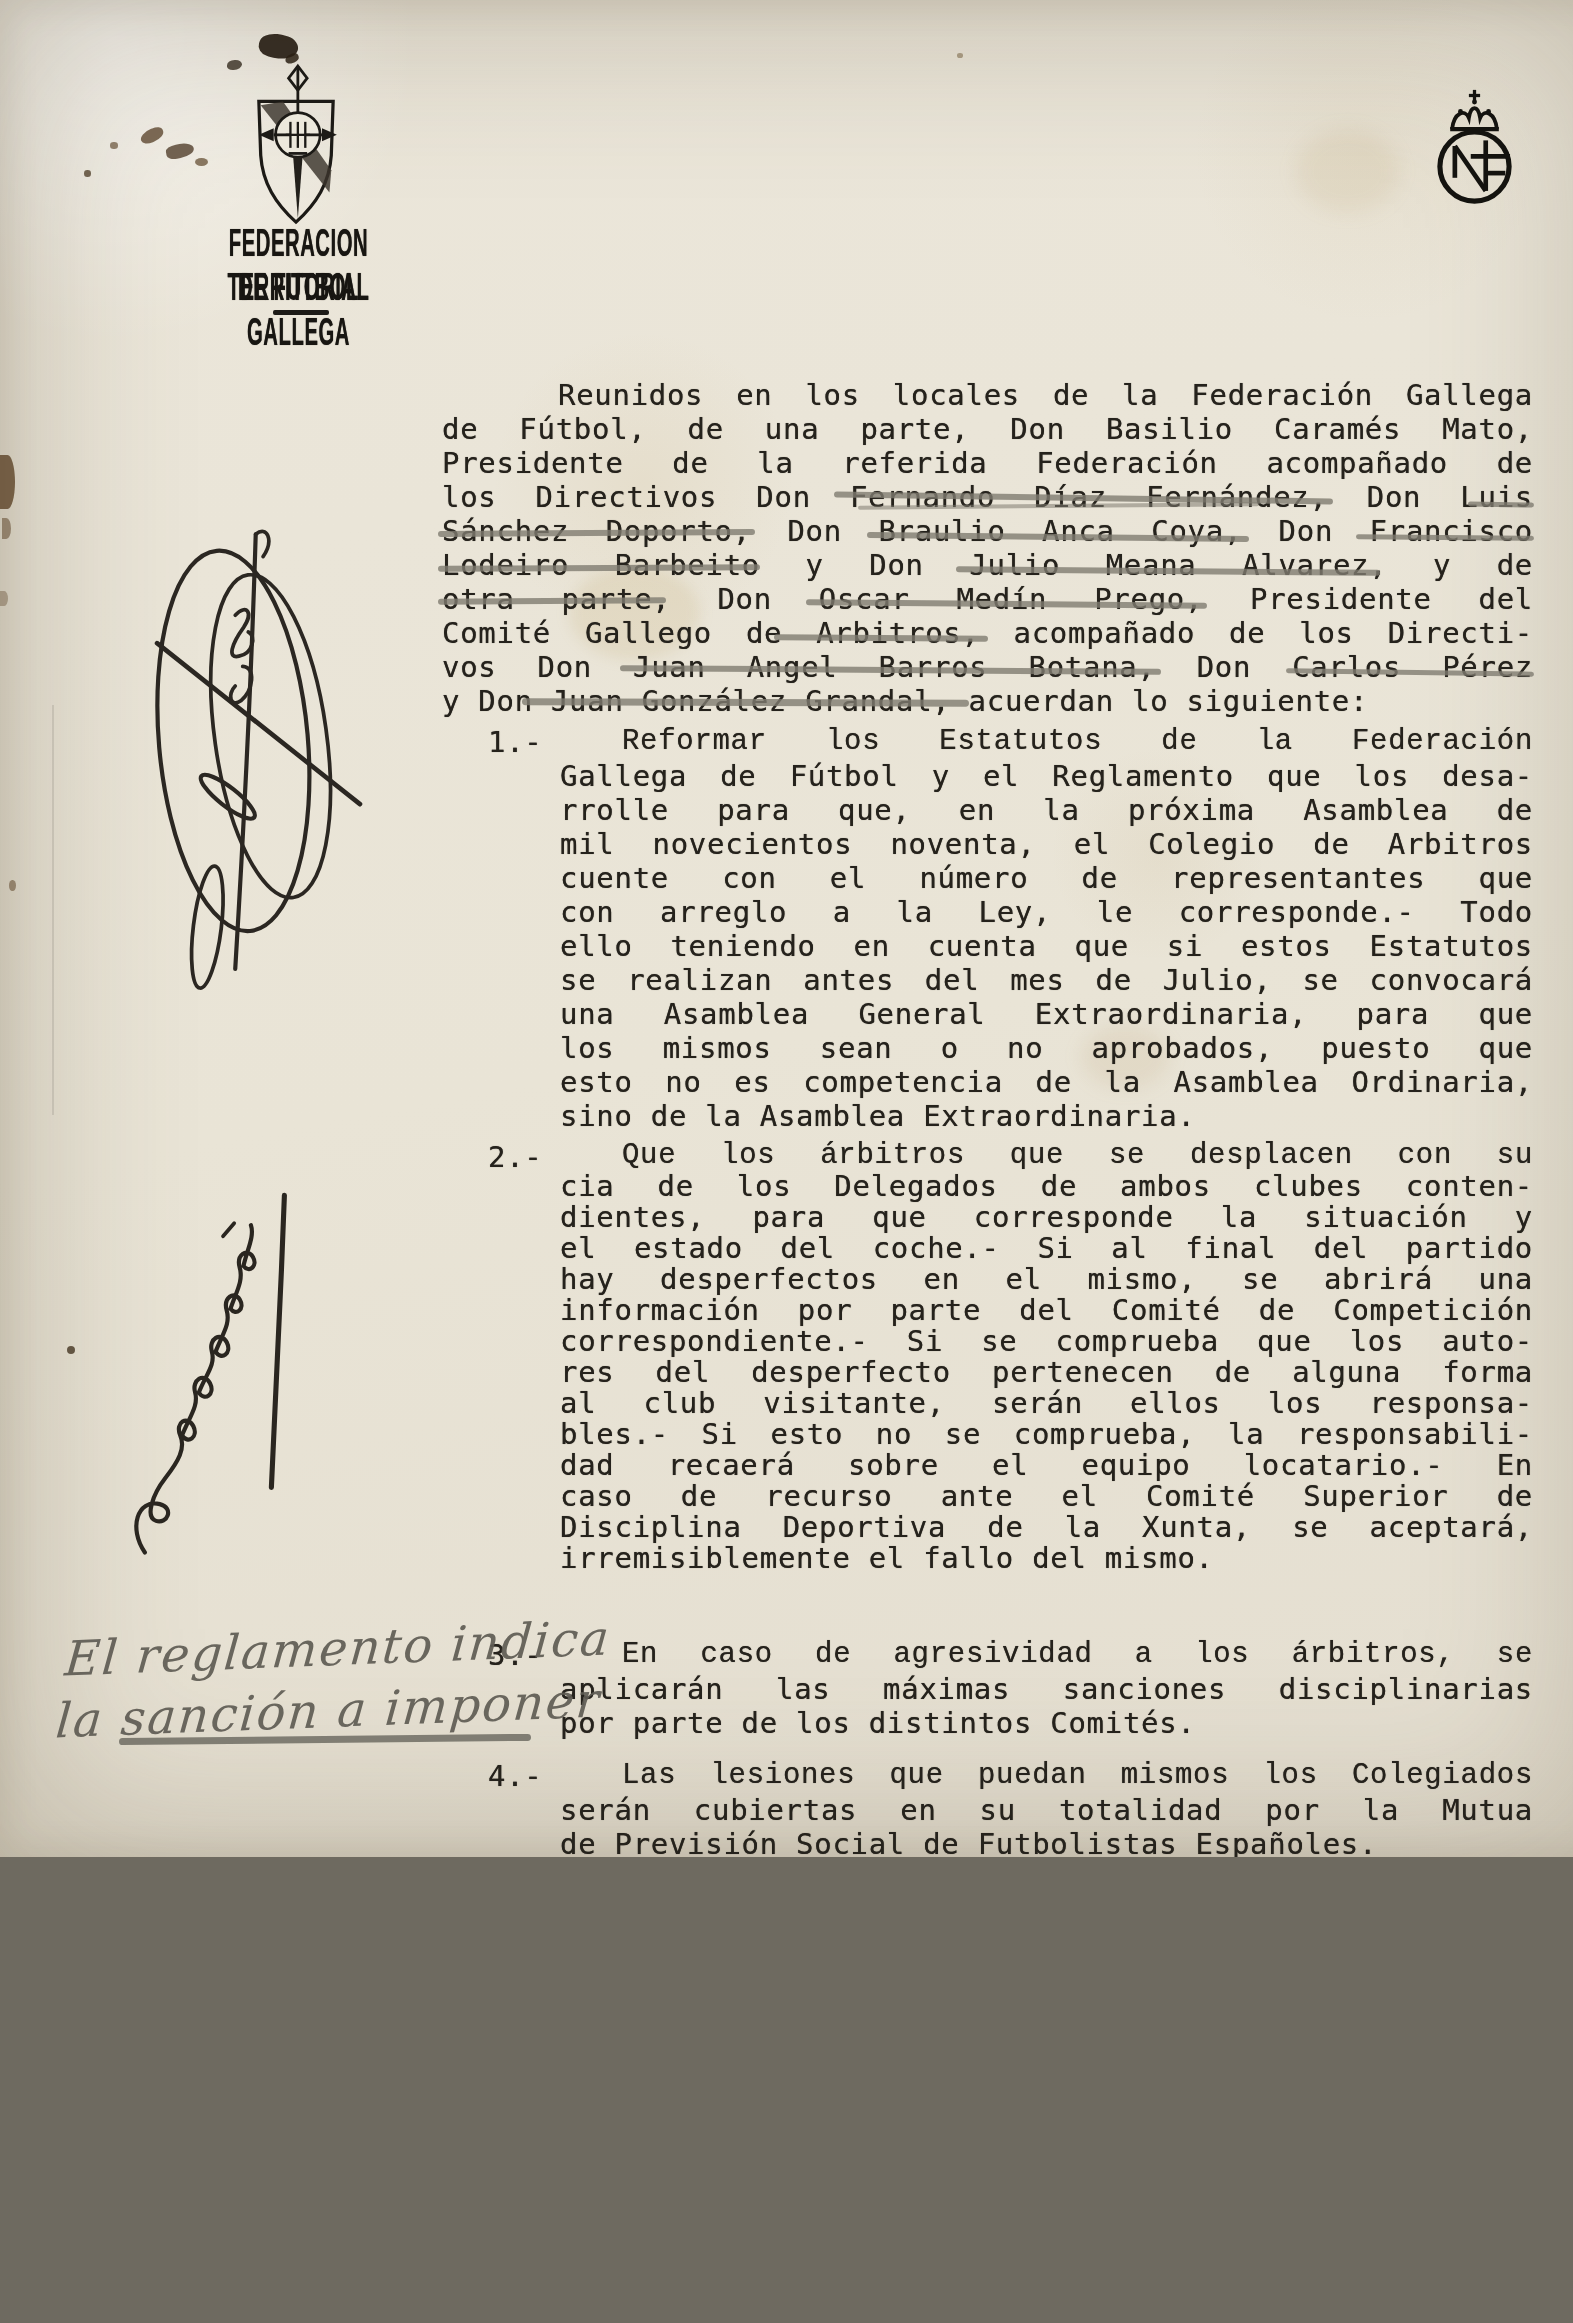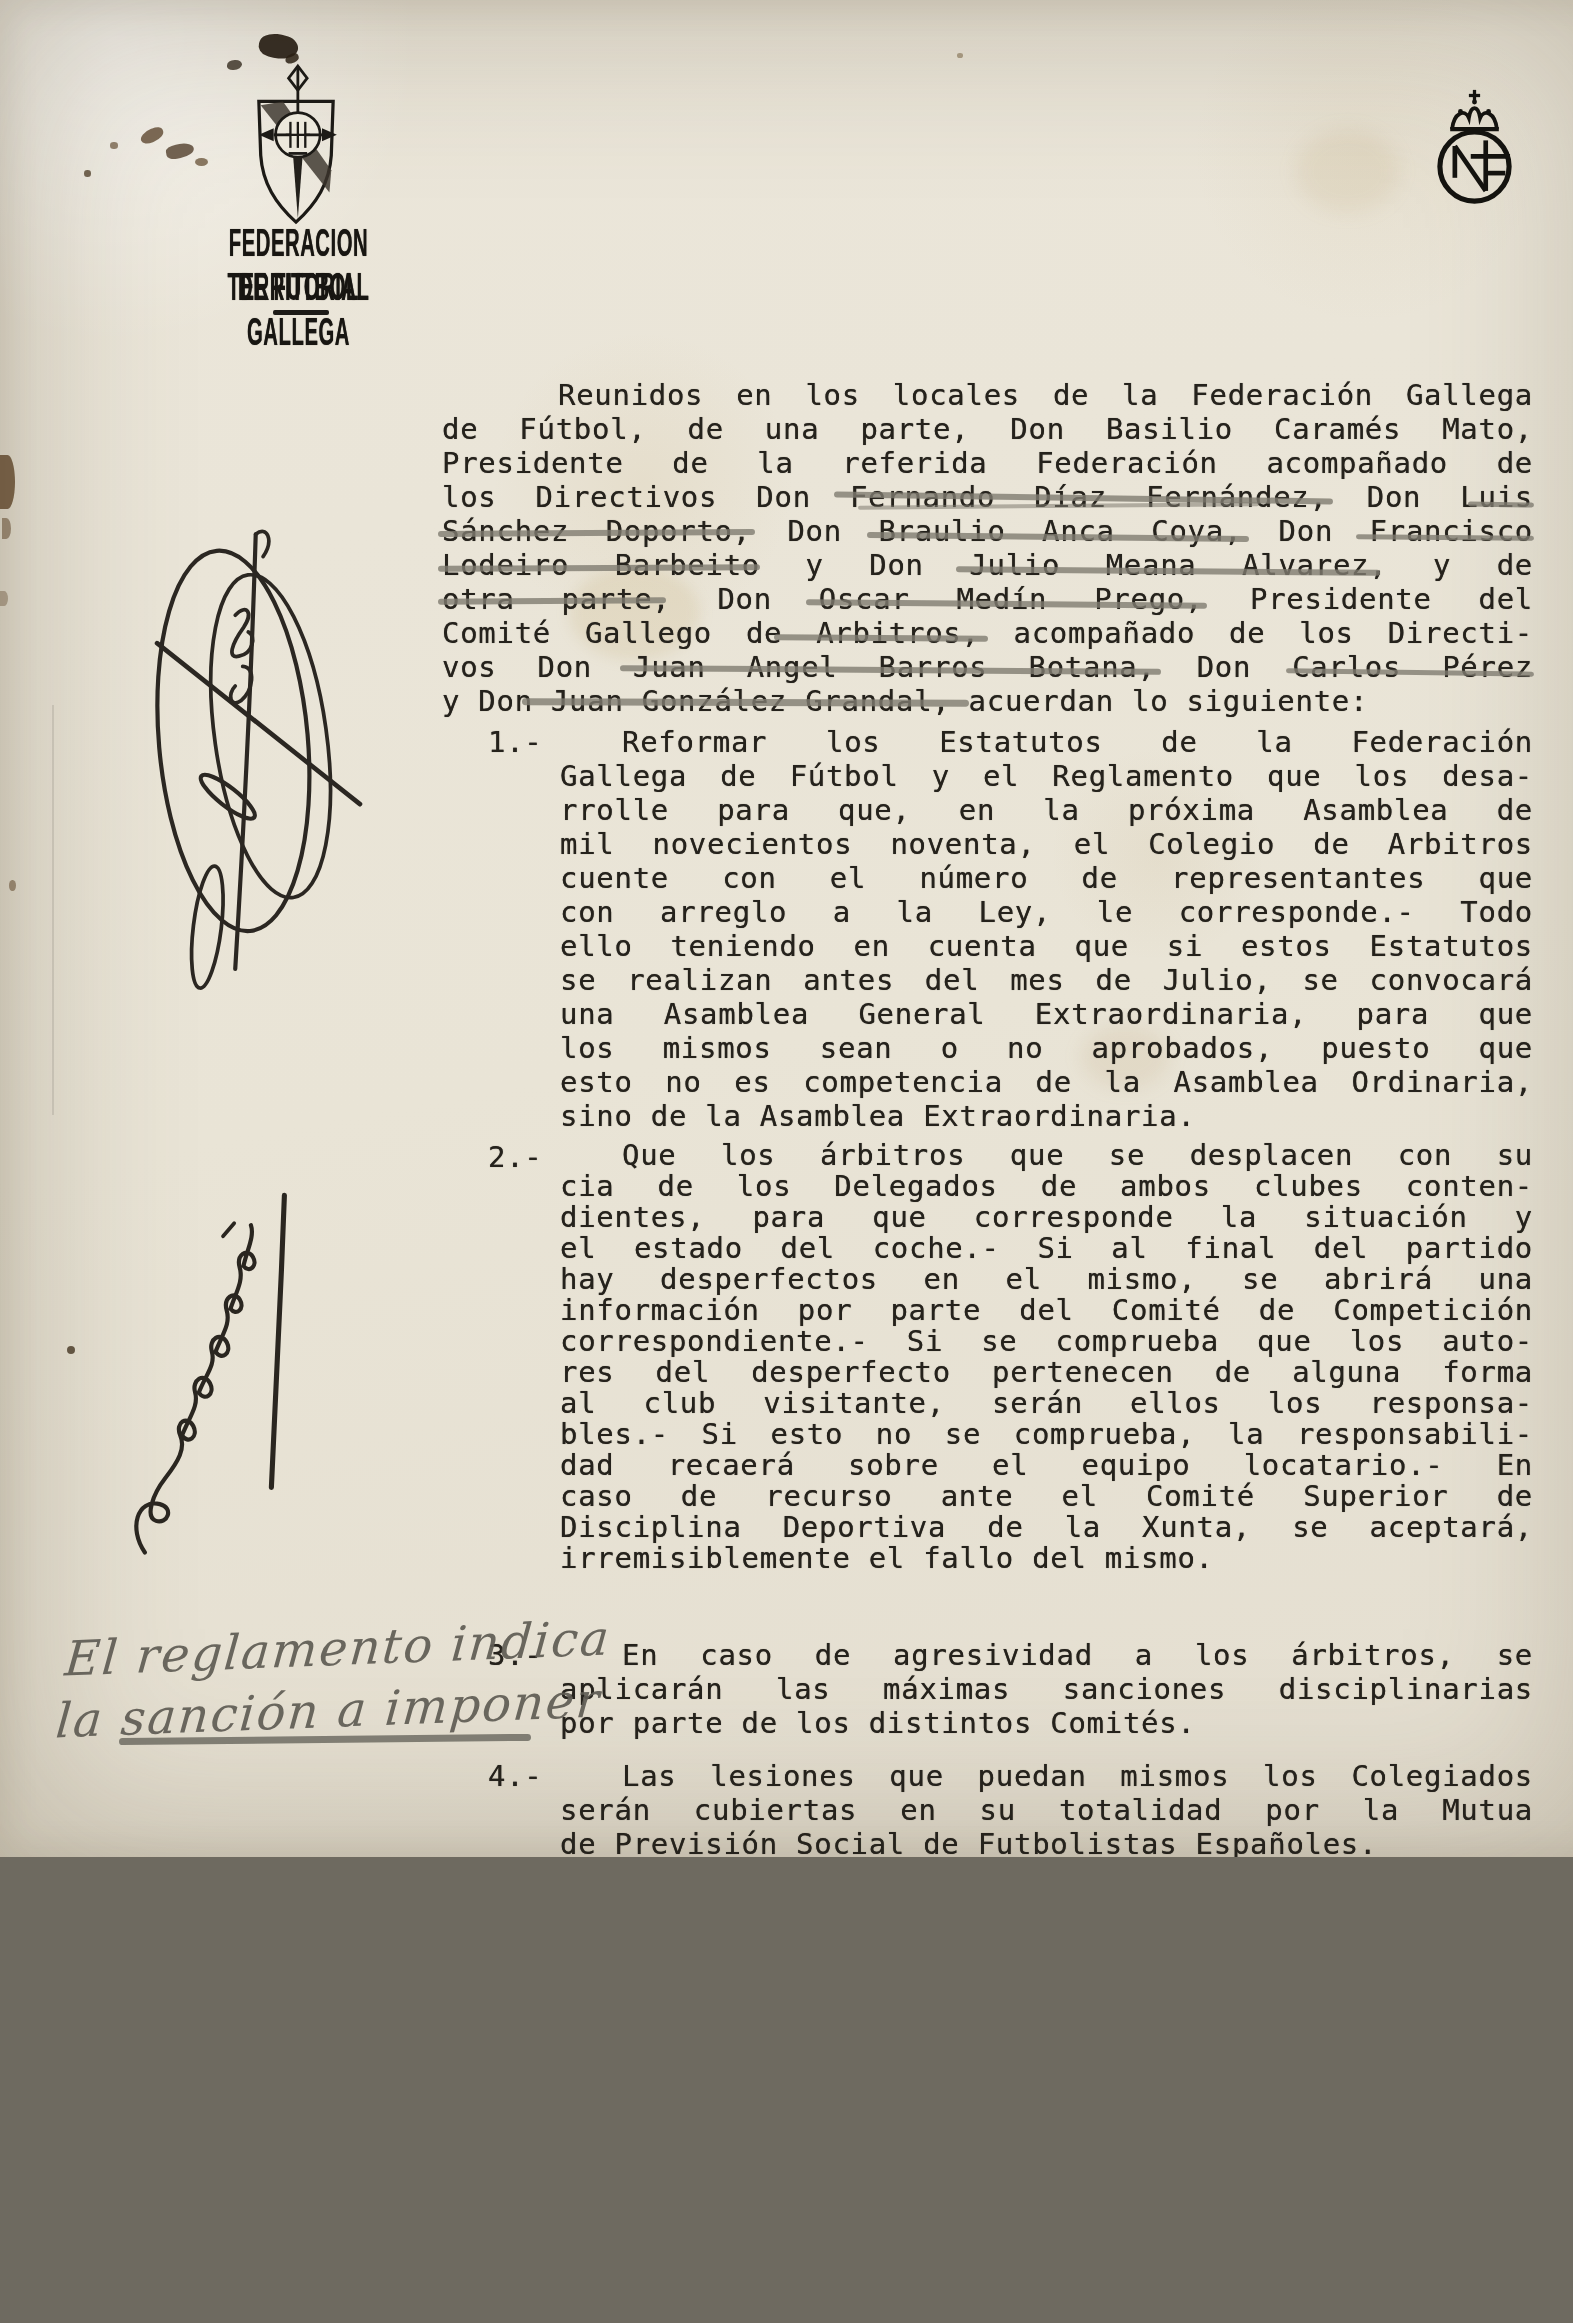--- a/index.html
+++ b/index.html
@@ -29,21 +29,21 @@
   .blk{position:absolute;color:#25221c;}
   .ln{
     position:relative;height:34px;
     font:29px/34px "DejaVu Sans Mono", monospace;letter-spacing:0.7px;
     text-align:justify;text-align-last:justify;white-space:normal;
     text-shadow:0 0 0.7px rgba(34,30,24,0.8);
   }
   .b-it2 .ln{height:31px;line-height:31px;}
   .end{text-align-last:left;}
   .fst{text-indent:116px;}
-  .fst2{text-indent:62px;}
+  .fst2{text-indent:62px;font-family:Liberation Mono, monospace;}
   .inum{
     position:absolute;left:0;top:0;font:29px/34px "DejaVu Sans Mono",monospace;
     letter-spacing:0.7px;text-shadow:0 0 0.7px rgba(34,30,24,0.8);
   }
   .ilines{margin-left:72px;}
   
   .pmark{position:absolute;background:#807c71;opacity:.8;border-radius:3.7px;}
   
   .hand{
     position:absolute;font-family:"DejaVu Serif", serif;font-style:italic;

